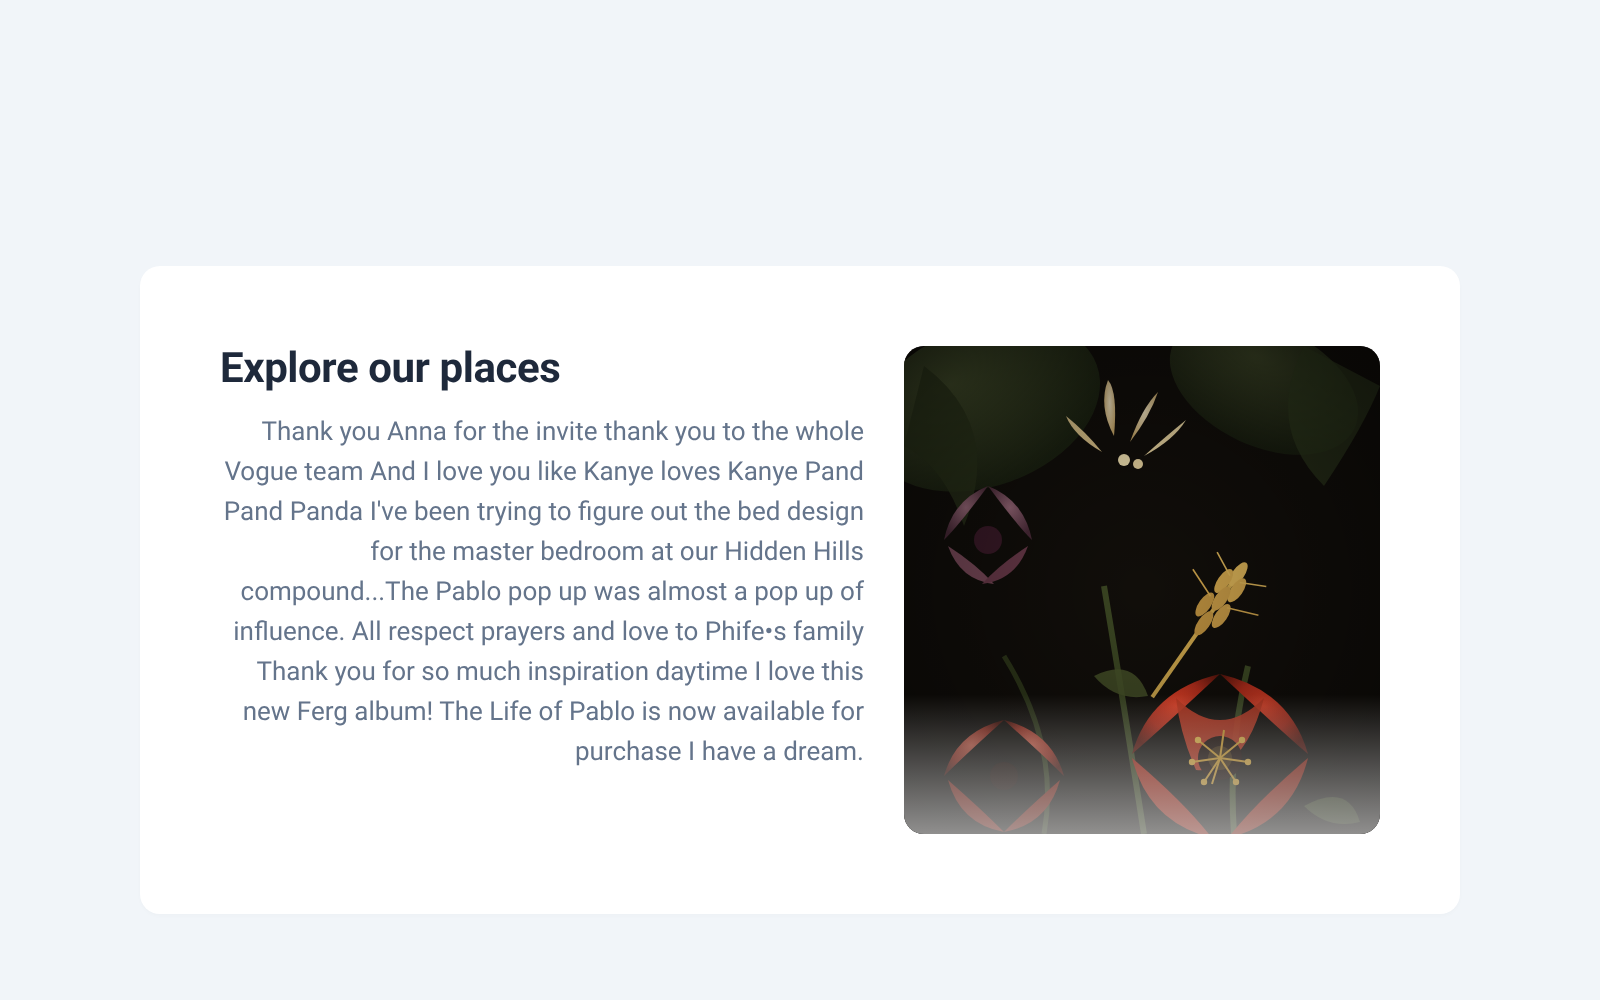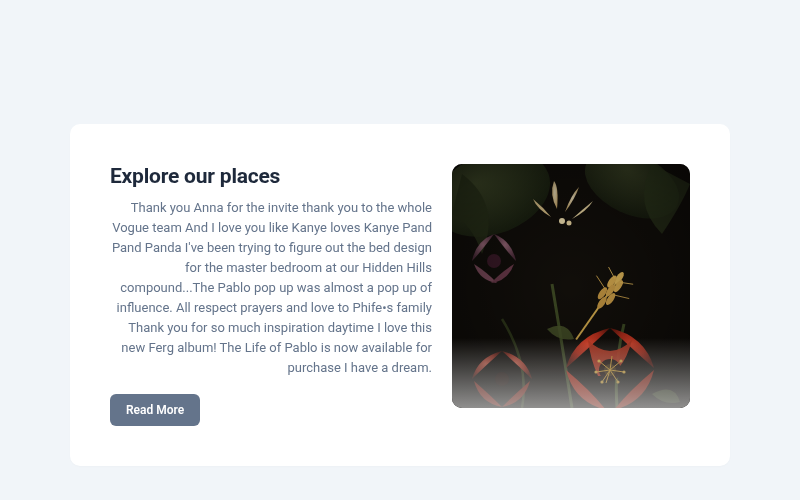--- a/index.html
+++ b/index.html
@@ -77,21 +77,20 @@
       pointer-events: none;
     }
   </style>
 </head>
 <body>
 
 <div class="card">
   <div class="content">
     <h2 class="title">Explore our places</h2>
     <p class="body">Thank you Anna for the invite thank you to the whole Vogue team And I love you like Kanye loves Kanye Pand Pand Panda I've been trying to figure out the bed design for the master bedroom at our Hidden Hills compound...The Pablo pop up was almost a pop up of influence. All respect prayers and love to Phife•s family Thank you for so much inspiration daytime I love this new Ferg album! The Life of Pablo is now available for purchase I have a dream.</p>
-    <button class="btn">Read More</button>
   </div>
   <div class="image-wrap">
     <svg viewBox="0 0 238 244" preserveAspectRatio="xMidYMid slice">
       <defs>
         <radialGradient id="poppy1" cx="50%" cy="40%" r="60%">
           <stop offset="0%" stop-color="#e8452a"></stop>
           <stop offset="55%" stop-color="#b42e1c"></stop>
           <stop offset="100%" stop-color="#5a160d"></stop>
         </radialGradient>
         <radialGradient id="poppy2" cx="45%" cy="45%" r="60%">

